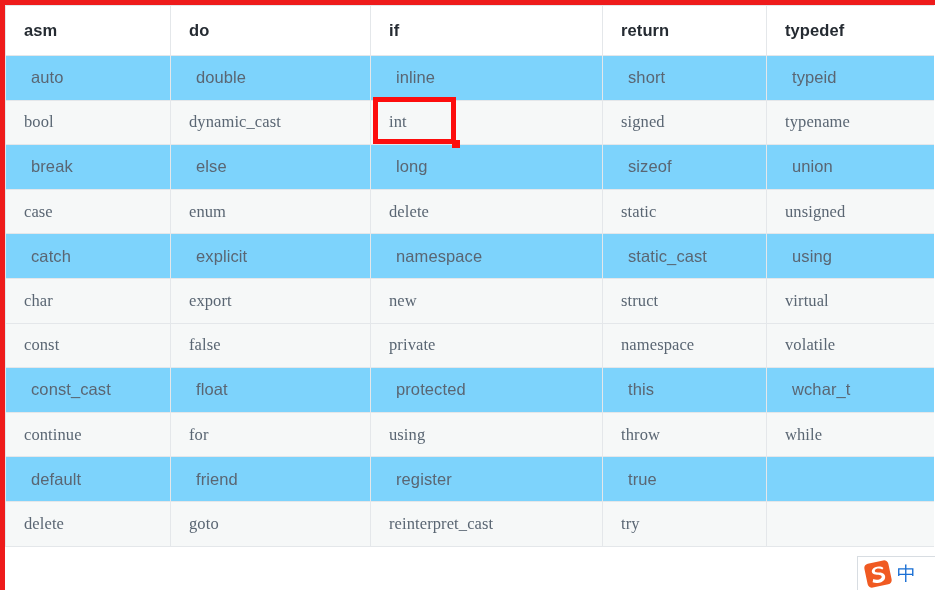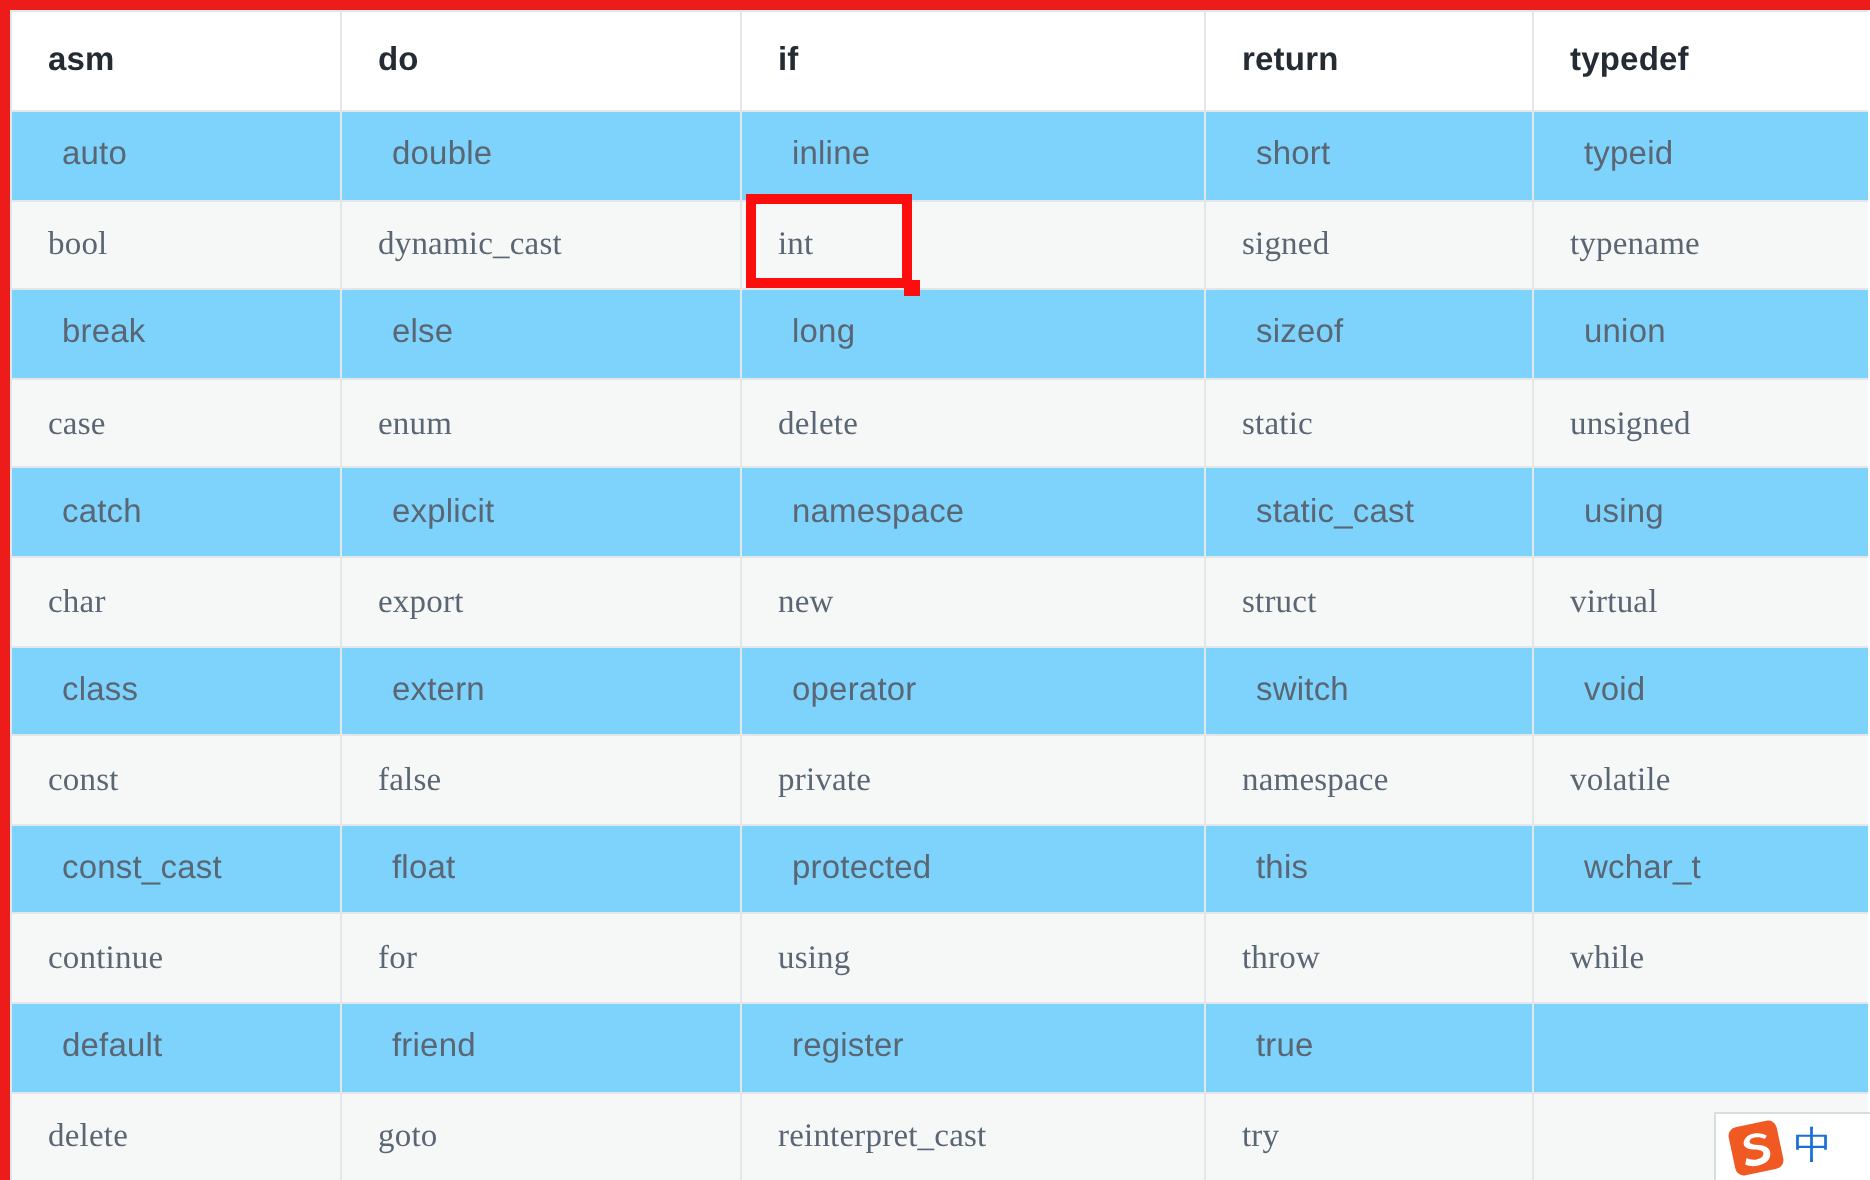--- a/index.html
+++ b/index.html
@@ -196,27 +196,20 @@
           <td>static_cast</td>
           <td>using</td>
         </tr>
         <tr class="row-shaded">
           <td>char</td>
           <td>export</td>
           <td>new</td>
           <td>struct</td>
           <td>virtual</td>
         </tr>
-        <tr class="row-plain">
-          <td>class</td>
-          <td>extern</td>
-          <td>operator</td>
-          <td>switch</td>
-          <td>void</td>
-        </tr>
         <tr class="row-shaded">
           <td>const</td>
           <td>false</td>
           <td>private</td>
           <td>namespace</td>
           <td>volatile</td>
         </tr>
         <tr class="row-plain">
           <td>const_cast</td>
           <td>float</td>

